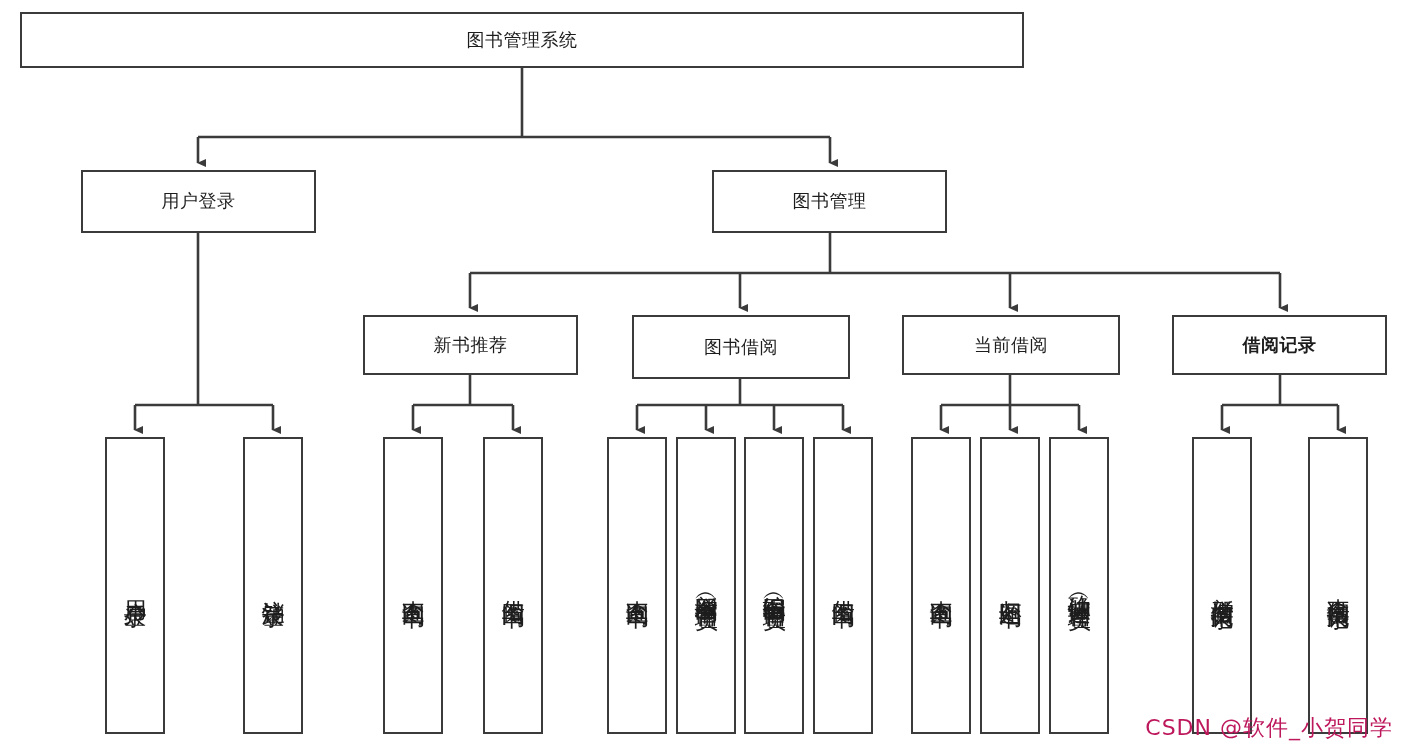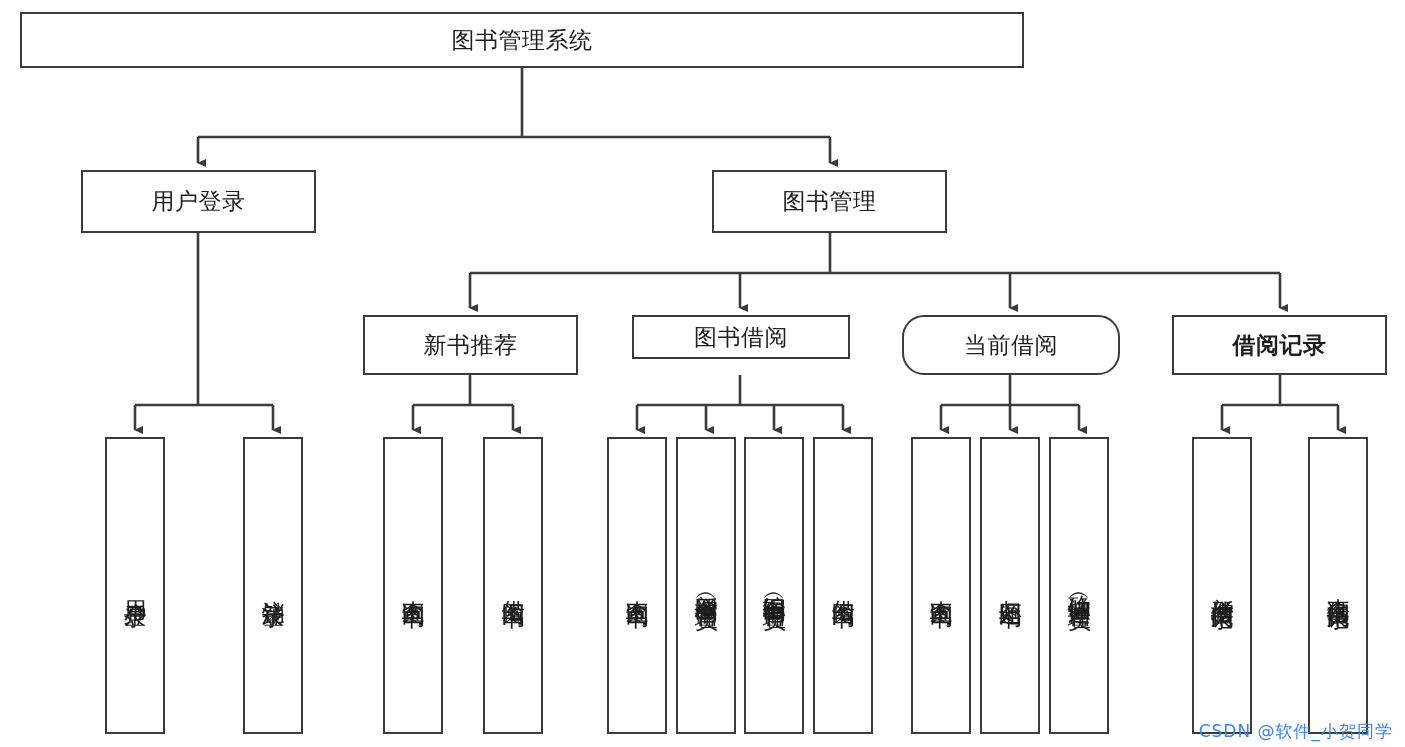--- a/index.html
+++ b/index.html
@@ -32,21 +32,21 @@
     background: #ffffff;
     border: 2px solid #3b3b3b;
     display: flex;
     align-items: center;
     justify-content: center;
     text-align: center;
     color: #1d1d1d;
     z-index: 2;
   }
   .node-h {
-    font-size: 23px;
+    font-size: 18px;
     line-height: 1.15;
     letter-spacing: 0.5px;
     white-space: nowrap;
   }
   .node-v {
     writing-mode: vertical-rl;
     text-orientation: upright;
     font-size: 23px;
     line-height: 1.45;
     letter-spacing: 2px;
@@ -56,22 +56,22 @@
   }
   .node-v .vlabel {
     writing-mode: vertical-rl;
     text-orientation: upright;
     display: block;
   }
   #watermark {
     position: absolute;
     right: 12px;
     bottom: 4px;
-    font-size: 17px;
-    color: #3b82f6;
+    font-size: 22px;
+    color: #be185d;
     letter-spacing: 1px;
     z-index: 5;
     white-space: nowrap;
   }
 </style>
 </head>
 <body>
 
 <div id="diagram-root">
 
@@ -134,24 +134,24 @@
   <div class="node node-h" style="left:81px; top:170px; width:235px; height:63px;">
     <span>用户登录</span>
   </div>
   <div class="node node-h" style="left:363px; top:315px; width:215px; height:60px;">
     <span>新书推荐</span>
   </div>
 
   <div class="node node-h" style="left:712px; top:170px; width:235px; height:63px;">
     <span>图书管理</span>
   </div>
-  <div class="node node-h" style="left:632px; top:315px; width:218px; height:44px;">
+  <div class="node node-h" style="left:632px; top:315px; width:218px; height:64px;">
     <span>图书借阅</span>
   </div>
-  <div class="node node-h" style="left:902px; top:315px; width:218px; height:60px;border-radius:22px;">
+  <div class="node node-h" style="left:902px; top:315px; width:218px; height:60px;">
     <span>当前借阅</span>
   </div>
   <div class="node node-h" style="left:1172px; top:315px; width:215px; height:60px;font-weight:bold;">
     <span>借阅记录</span>
   </div>
 
   <div class="node node-v" style="left:105px; top:437px; width:60px; height:297px;">
     <span class="vlabel">用户登录</span>
   </div>
   <div class="node node-v" style="left:243px; top:437px; width:60px; height:297px;">

